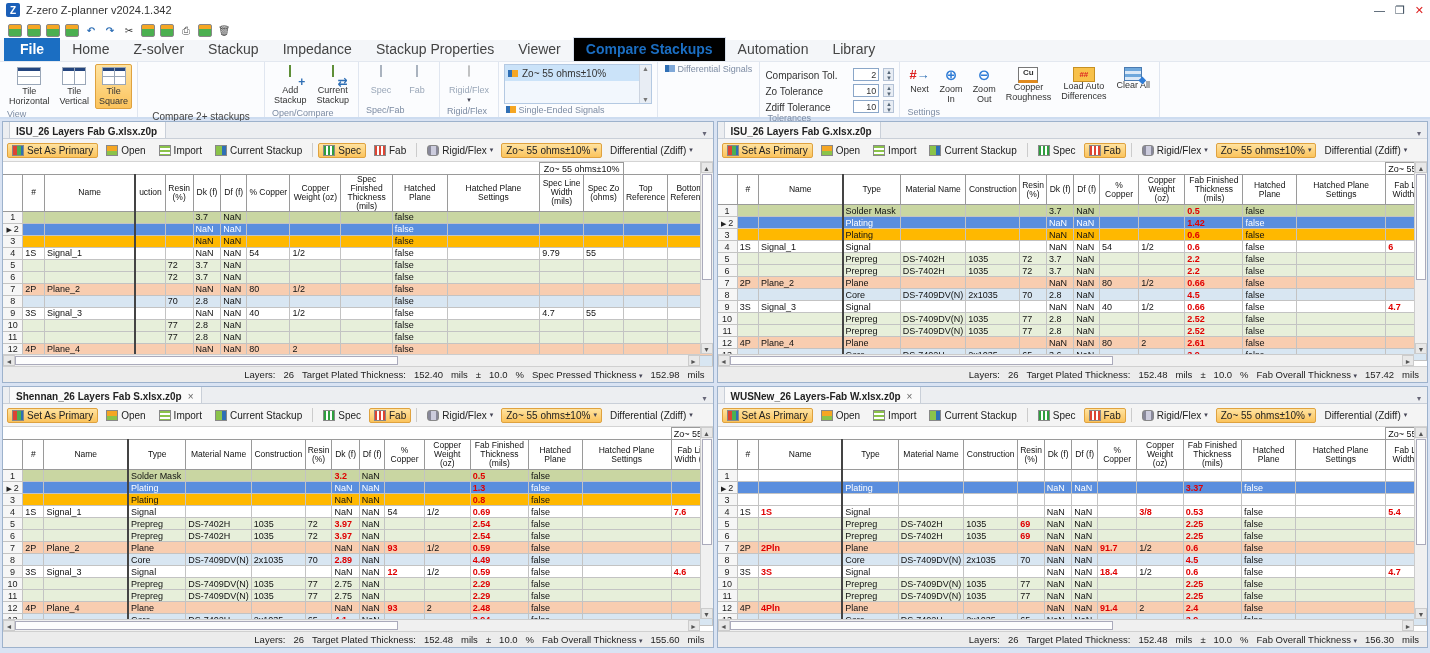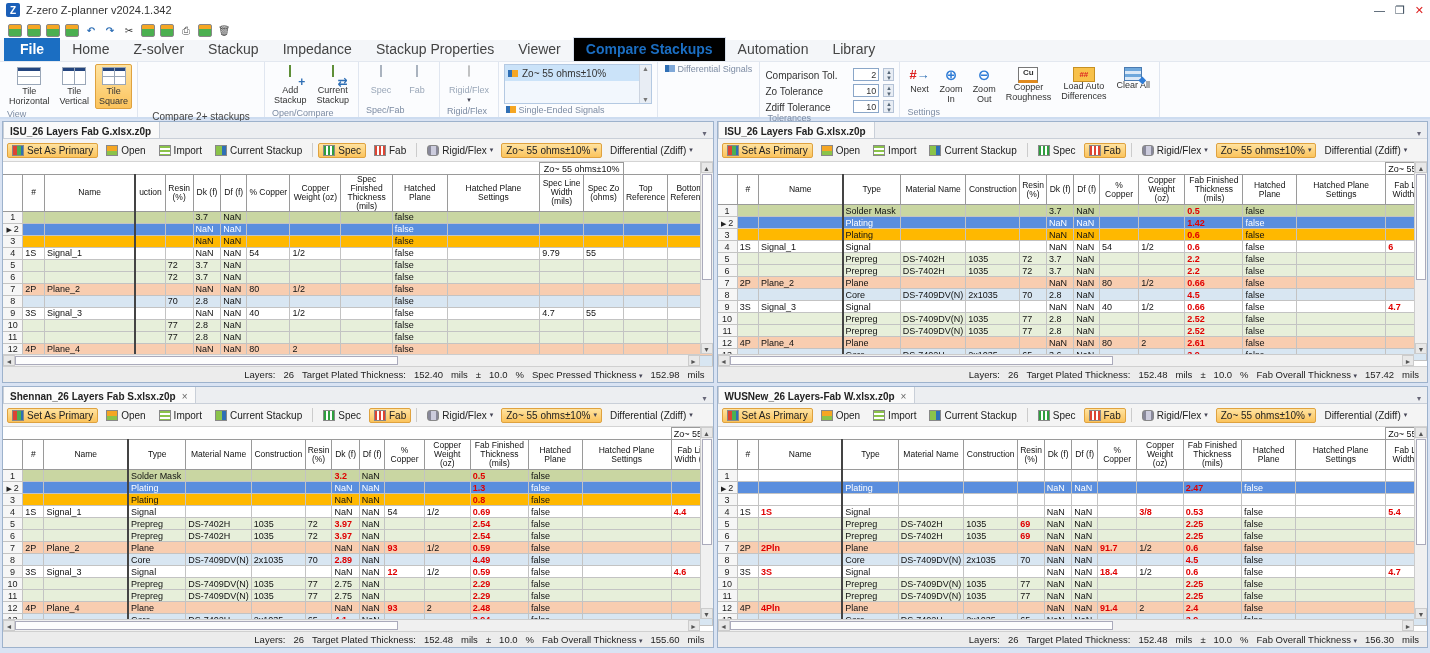--- a/index.html
+++ b/index.html
@@ -65,21 +65,21 @@
     text-align:center; line-height:14px; }
   .clr-ic { width:18px; height:14px; background:repeating-linear-gradient(180deg,#6fa8dc 0 3px,#dce9f7 3px 6px); border:1px solid #4a7ab0; position:relative; }
   .clr-ic::after { content:"◆"; position:absolute; right:-5px; bottom:-5px; color:#2f7cd6; font-size:10px; }
   .next-ic { font-size:13px; height:18px; line-height:16px; }
   .next-ic .hash { color:#d22; font-weight:bold; } .next-ic .arr { color:#2f6fb5; font-weight:bold; }
   
   .workspace { height:531px; padding:2px; display:grid; grid-template-columns:1fr 1fr; grid-template-rows:1fr 1fr; gap:3px; background:#d9e3f3; }
   .panel { background:#f2f2f2; border:1px solid #9db2cc; display:flex; flex-direction:column; overflow:hidden; }
   .ptabbar { height:17px; background:#eceef1; display:flex; align-items:flex-end; border-bottom:1px solid #c9cfd8; }
   .ptab { background:#fafafa; border:1px solid #c9cfd8; border-bottom:none; font-size:10px; font-weight:bold; color:#222;
-    padding:17px 8px 1px 6px; display:flex; gap:6px; align-items:center; }
+    padding:17px 8px 1px 6px; display:flex; gap:6px; align-items:center;margin-left:6px; }
   .ptab-close { font-weight:normal; color:#666; font-size:10px; }
   .ptab-chev { margin-left:auto; padding:0 6px; font-size:8px; color:#667; }
   .ptoolbar { height:23px; background:#f4f4f4; border-bottom:1px solid #d4d4d4; display:flex; align-items:center; gap:3px; padding:0 4px; font-size:10px; color:#222; white-space:nowrap; }
   .pbtn { display:flex; align-items:center; gap:3px; padding:1px 4px; border:1px solid transparent; border-radius:2px; }
   .pbtn.orange { background:linear-gradient(180deg,#ffe3a0,#fbc35c); border-color:#dfa23f; }
   .psep { width:1px; height:14px; background:#ccc; margin:0 2px; }
   .ti { width:12px; height:11px; border:1px solid #888; }
   .ti-primary { background:linear-gradient(90deg,#d43 0 4px,#4caf50 4px 8px,#2f6fb5 8px 100%); }
   .ti-open { background:linear-gradient(180deg,#f5a623 0 5px,#8bc34a 5px 100%); }
   .ti-import { background:repeating-linear-gradient(180deg,#8bc34a 0 2px,#fff 2px 4px); }
@@ -1195,21 +1195,21 @@
               <td></td>
               <td></td>
               <td></td>
               <td>NaN</td>
               <td>NaN</td>
               <td>54</td>
               <td>1/2</td>
               <td><span class="red">0.69</span></td>
               <td>false</td>
               <td></td>
-              <td><span class="red">4.4</span></td>
+              <td><span class="red">7.6</span></td>
             </tr>
             <tr class="bg-lgreen">
               <td class="gut">5</td>
               <td></td>
               <td class=" freeze"></td>
               <td>Prepreg</td>
               <td>DS-7402H</td>
               <td>1035</td>
               <td>72</td>
               <td><span class="red">3.97</span></td>
@@ -1505,21 +1505,21 @@
               <td></td>
               <td class=" freeze"></td>
               <td>Plating</td>
               <td></td>
               <td></td>
               <td></td>
               <td>NaN</td>
               <td>NaN</td>
               <td></td>
               <td></td>
-              <td><span class="red">2.47</span></td>
+              <td><span class="red">3.37</span></td>
               <td>false</td>
               <td></td>
               <td></td>
             </tr>
             <tr class="bg-white">
               <td class="gut">3</td>
               <td></td>
               <td class=" freeze"></td>
               <td></td>
               <td></td>

